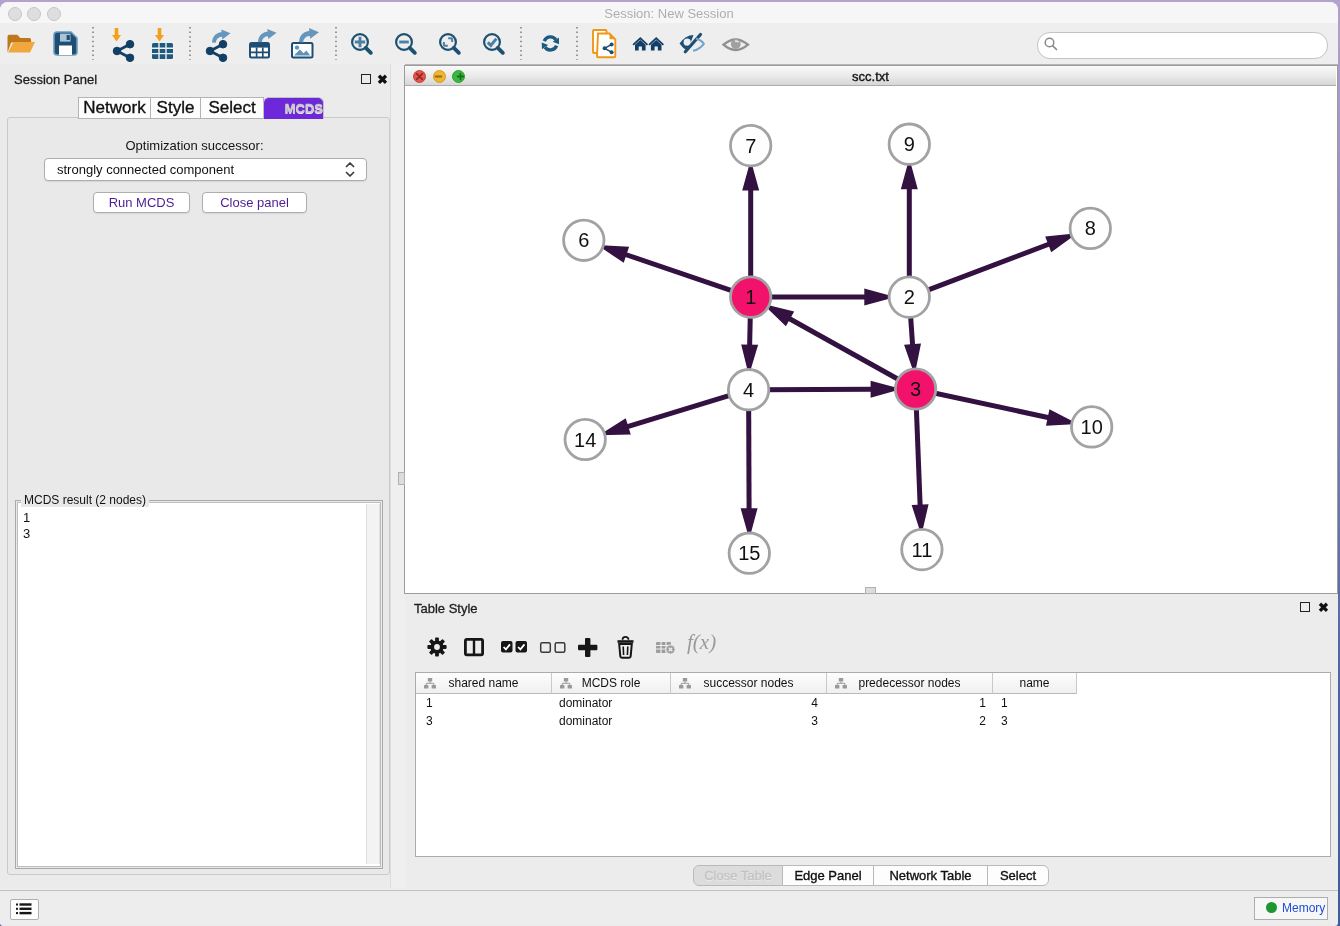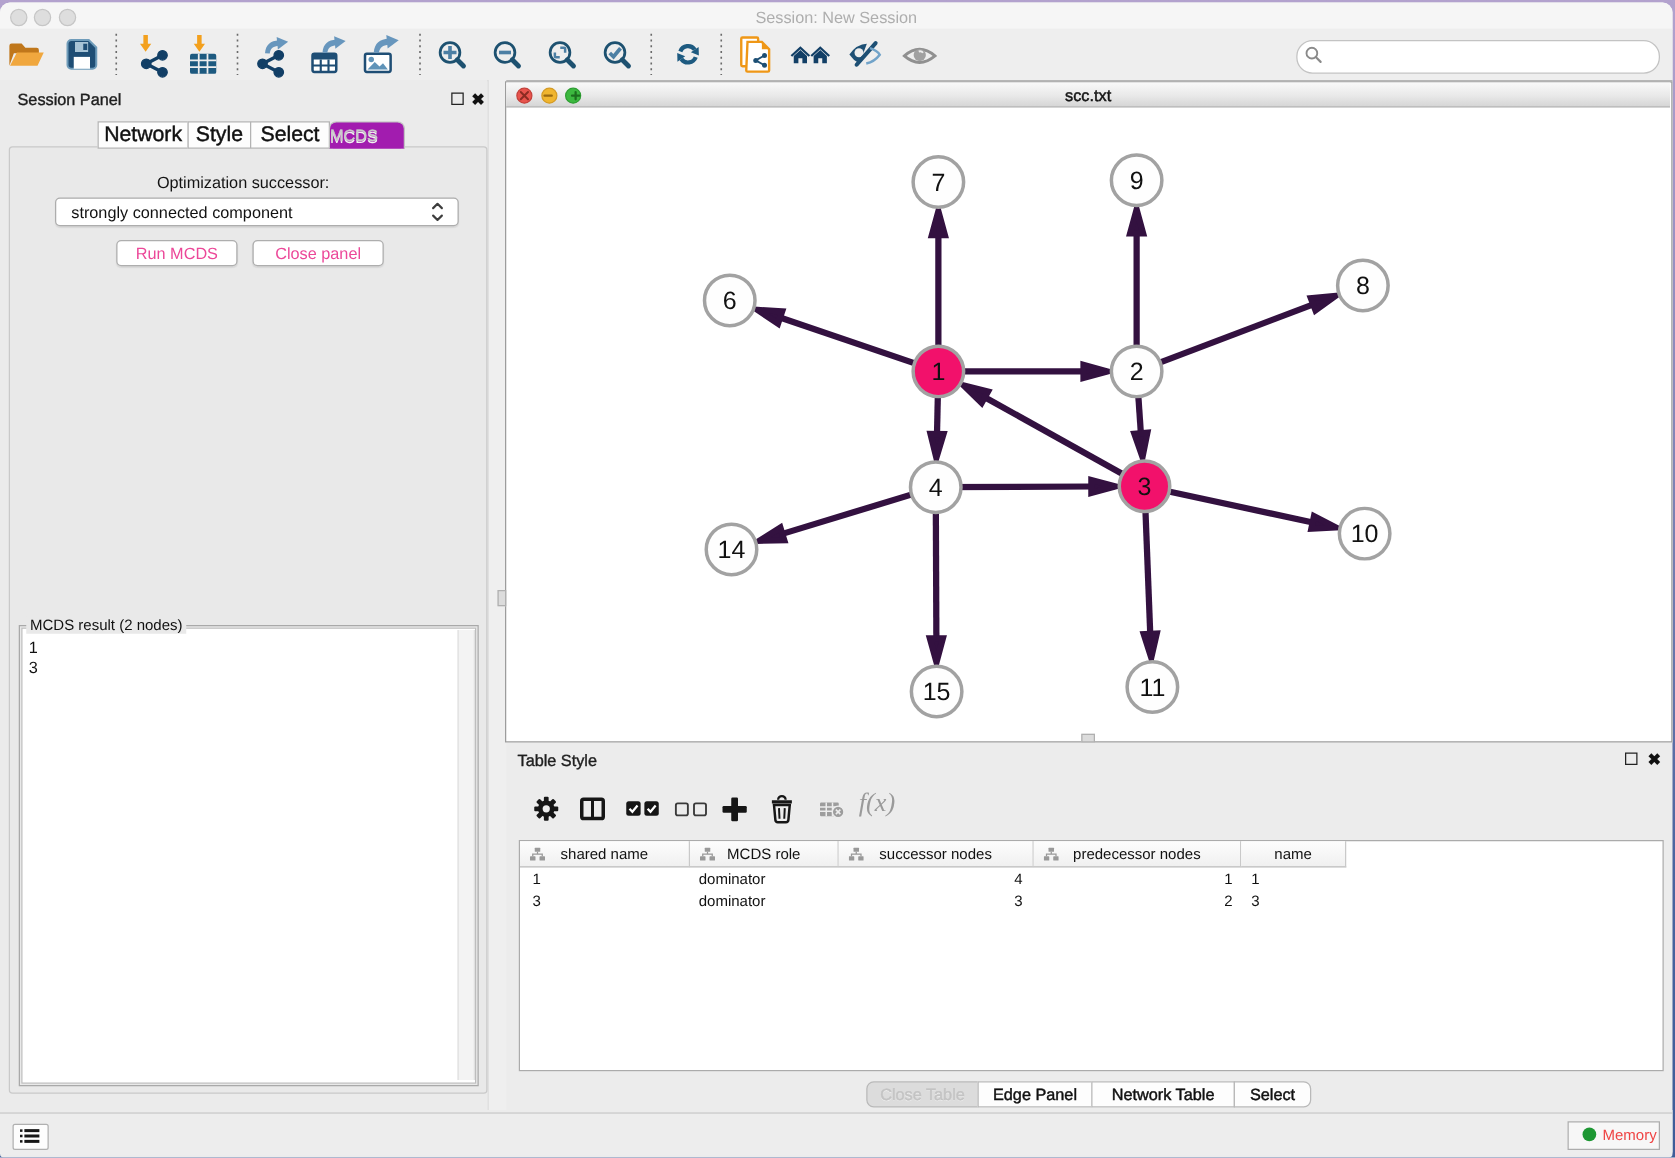--- a/index.html
+++ b/index.html
@@ -10,43 +10,43 @@
 .tl{width:12px;height:12px;border-radius:50%;background:#dedede;border:1px solid #c6c6c6;top:7px}
 #wtitle{left:0;top:6px;width:1338px;text-align:center;font-size:13px;color:#aeaeae}
 #toolbar{left:0;top:23px;width:1338px;height:41px;background:#eeeeee;border-bottom:1px solid #b6b6b6}
 #searchbox{left:1037px;top:32px;width:289px;height:25px;background:#fff;border:1px solid #c3c3c3;border-radius:13px}
 #cp{left:0;top:64px;width:390px;height:824px;background:#ebebeb}
 #cp-title{left:14px;top:72px;font-size:13px;color:#1e1e1e;-webkit-text-stroke:0.3px #1e1e1e}
 .sq-ic{width:8px;height:8px;border:1.5px solid #222;background:transparent}
 .x-ic{font-size:13px;font-weight:bold;color:#111;line-height:12px}
 #tabpanel{left:7px;top:117px;width:381px;height:756px;background:#e9e9e9;border:1px solid #c9c9c9;border-radius:3px}
 .cptab{top:97px;height:20px;background:#fdfdfd;border:1px solid #b3b3b3;font-size:17px;font-weight:400;color:#111;-webkit-text-stroke:0.35px #111;text-align:center;line-height:20px}
-#tab-mcds{left:263px;top:97px;width:59px;height:21px;background:#a21caf;border:1px solid #c2c2c2;border-bottom:none;border-radius:6px 6px 0 0;font-size:13px;font-weight:400;color:#cbcbcb;-webkit-text-stroke:0.35px #cbcbcb;text-align:left;line-height:21px;text-shadow:0 1px 0 #f2f2f2}
+#tab-mcds{left:263px;top:97px;width:59px;height:21px;background:#6d28d9;border:1px solid #c2c2c2;border-bottom:none;border-radius:6px 6px 0 0;font-size:13px;font-weight:700;color:#cbcbcb;-webkit-text-stroke:0.35px #cbcbcb;text-align:right;line-height:21px;text-shadow:0 1px 0 #f2f2f2}
 #optlabel{left:7px;top:138px;width:375px;text-align:center;font-size:13px;color:#141414}
 #dropdown{left:44px;top:158px;width:309px;height:21px;background:#fff;border:1px solid #adadad;border-radius:4px;font-size:13px;color:#111;line-height:21px;padding-left:12px;box-shadow:0 1px 1px rgba(0,0,0,.08)}
-.btn{top:192px;height:19px;background:#fff;border:1px solid #aeaeae;border-radius:4px;font-size:13px;color:#ec4899;text-align:center;line-height:19px;box-shadow:0 1px 1px rgba(0,0,0,.08)}
+.btn{top:192px;height:19px;background:#fff;border:1px solid #aeaeae;border-radius:4px;font-size:13px;color:#4c1d95;text-align:center;line-height:19px;box-shadow:0 1px 1px rgba(0,0,0,.08)}
 #grp{left:15px;top:500px;width:366px;height:367px;border:1px solid #a9a9a9}
 #grp-label{left:21px;top:493px;font-size:12px;color:#111;background:#e9e9e9;padding:0 3px}
 #grp-white{left:17px;top:502px;width:362px;height:363px;background:#fff;border:1px solid #bdbdbd}
 #grp-scroll{left:366px;top:504px;width:12px;height:360px;background:#f3f3f3;border-left:1px solid #e0e0e0;border-right:1px solid #e0e0e0}
 #grp-text{left:23px;top:510px;font-size:13px;color:#111;line-height:16px}
 #netwin{left:404px;top:65px;width:932px;height:527px;border:1px solid #9c9c9c;background:#fff}
 #nettitle{left:405px;top:66px;width:931px;height:19px;background:linear-gradient(180deg,#f9f9f9,#e9e9e9 55%,#d6d6d6);border-bottom:1px solid #acacac}
 #nettext{left:405px;top:69px;width:931px;text-align:center;font-size:13px;font-weight:400;color:#161616;-webkit-text-stroke:0.4px #161616}
 .mtl{width:11px;height:11px;border-radius:50%;top:4px}
 .grip{background:#dcdcdc;border:1px solid #b0b0b0}
 #tp-title{left:414px;top:601px;font-size:13px;color:#1e1e1e;-webkit-text-stroke:0.3px #1e1e1e}
 #tbl{left:415px;top:672px;width:914px;height:183px;background:#fff;border:1px solid #ababab}
 .hcell{top:0;height:20px;background:linear-gradient(180deg,#fdfdfd,#f0f0f0);border-right:1px solid #c9c9c9;border-bottom:1px solid #b9b9b9;font-size:12px;color:#111;text-align:center;line-height:20px}
 .trow{font-size:12px;color:#111;height:18px;line-height:18px}
 .btab{top:865px;height:19px;background:#fdfdfd;border:1px solid #b9b9b9;font-size:13px;font-weight:400;color:#111;-webkit-text-stroke:0.35px #111;text-align:center;line-height:19px}
 #statusline{left:0;top:888px;width:1338px;height:2px;background:#ececec;border-bottom:1px solid #c2c2c2}
 #statusbar{left:0;top:891px;width:1338px;height:33px;background:#ededed;border-radius:0 0 3px 3px}
 #listbtn{left:10px;top:899px;width:27px;height:19px;background:#fdfdfd;border:1px solid #b0b0b0;border-radius:2px}
-#membtn{left:1254px;top:897px;width:72px;height:21px;background:#f7f7f7;border:1px solid #adadad;font-size:12px;color:#ef4444;line-height:21px}
+#membtn{left:1254px;top:897px;width:72px;height:21px;background:#f7f7f7;border:1px solid #adadad;font-size:12px;color:#1d4ed8;line-height:21px}
 </style></head>
 <body>
 <div id="win"></div>
 <div class="abs" id="titlebar"></div>
 <div class="abs tl" style="left:8px"></div>
 <div class="abs tl" style="left:27px"></div>
 <div class="abs tl" style="left:47px"></div>
 <div class="abs" id="wtitle">Session: New Session</div>
 <div class="abs" id="toolbar"></div>
 <svg class="abs" style="left:0;top:0" width="780" height="64" viewBox="0 0 780 64">

